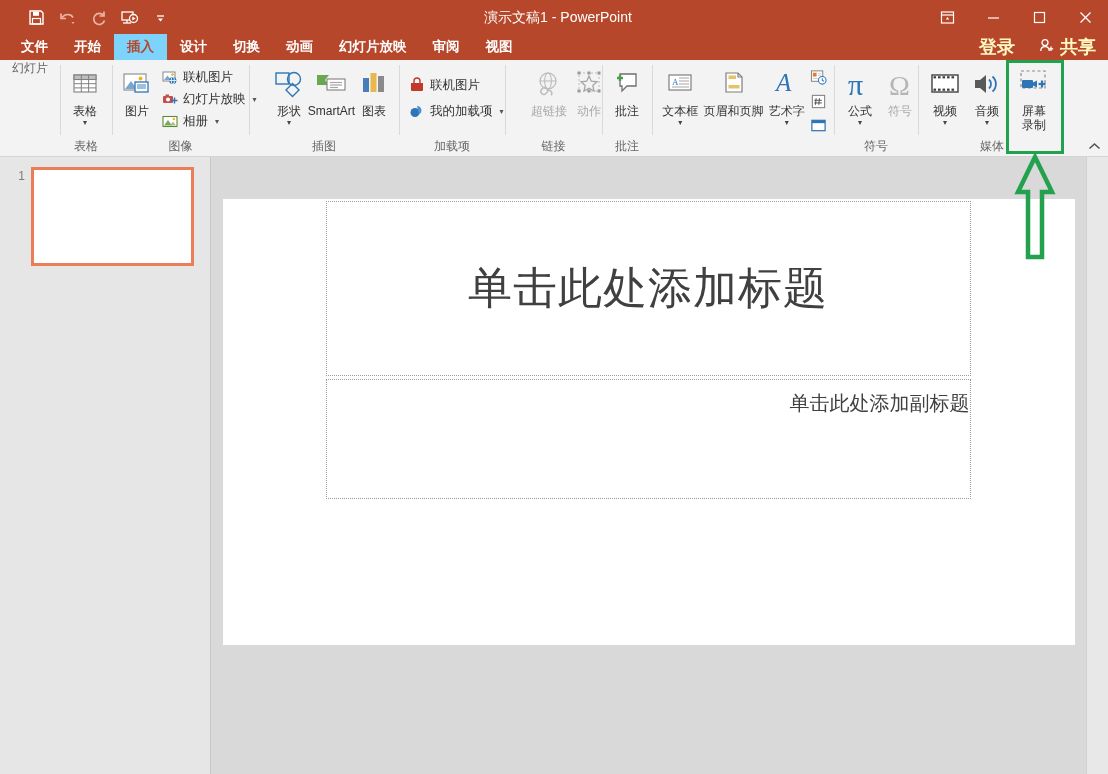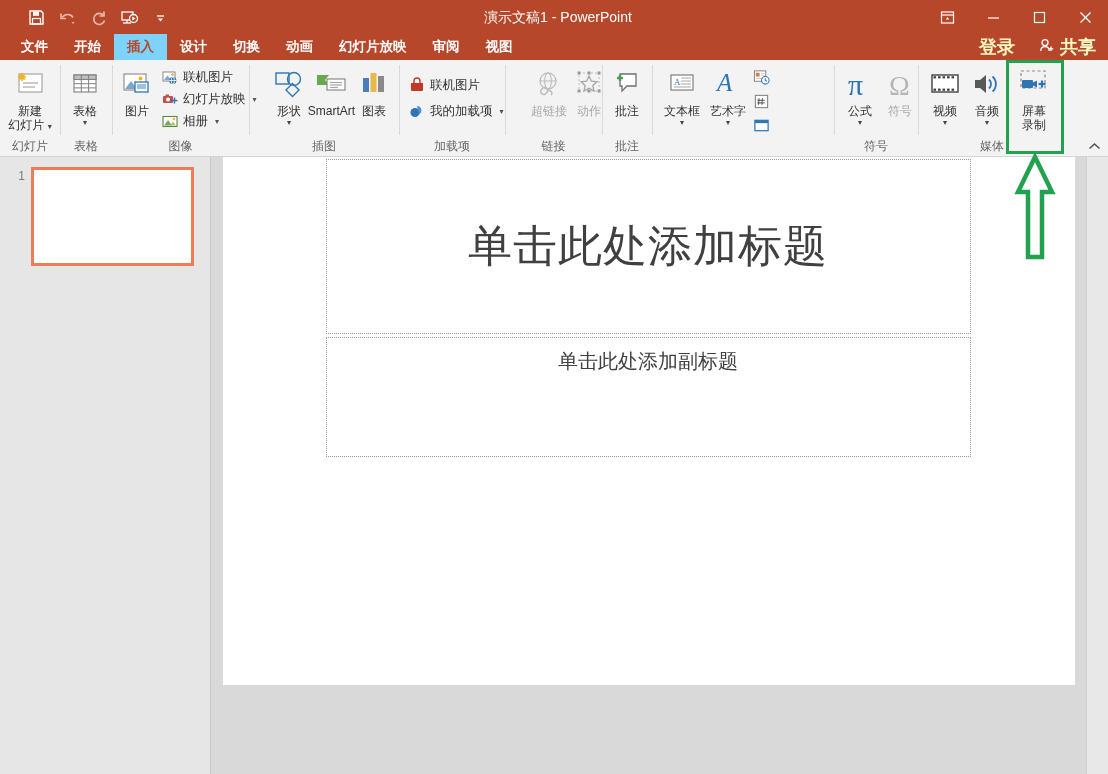--- a/index.html
+++ b/index.html
@@ -126,30 +126,30 @@
   .thumb {
     width: 163px; height: 99px; background: #ffffff;
     border: 3px solid #ec7e57; margin-left: 6px;
   }
 
   .editor {
     flex: 1; background: #d9d9d9; position: relative;
     display: flex; align-items: flex-start; justify-content: center;
   }
   .slide {
-    width: 852px; height: 528px; background: #ffffff; 
+    width: 852px; height: 446px; background: #ffffff; margin-top: 42px;
     position: relative;
   }
   .ph {
     position: absolute; border: 1px dotted #9a9a9a;
     display: flex; align-items: center; justify-content: center;
   }
   .ph-title { left: 103px; top: 2px; width: 645px; height: 175px; }
   .ph-title span { font-size: 44px; color: #404040; font-weight: 300; letter-spacing: 1px; }
-  .ph-sub { left: 103px; top: 180px; width: 645px; height: 120px; align-items: flex-start; padding-top: 10px; }
+  .ph-sub { left: 103px; top: 180px; width: 645px; height: 120px; align-items: flex-start; padding-top: 10px; justify-content: flex-end; }
   .ph-sub span { font-size: 20px; color: #404040; }
 
   .vscroll {
     width: 22px; background: #e8e8e8; border-left: 1px solid #d0d0d0;
     display: flex; flex-direction: column; align-items: center;
   }
 </style>
 </head>
 <body>
 
@@ -243,39 +243,20 @@
           </svg>
       </span>
       <span>共享</span>
     </div>
   </div>
 </div>
 
 <div class="ribbon">
 
   <div class="rgroup" style="width:60px">
-    <div class="rgroup-body">
-      <div class="bigbtn">
-        <span class="glyph">
-          <svg width="32" height="30" viewBox="0 0 32 30">
-              <rect x="5" y="4" width="23" height="18" fill="#fff" stroke="#a6a6a6" stroke-width="1.2"></rect>
-              <line x1="9" y1="13" x2="24" y2="13" stroke="#bdbdbd" stroke-width="1.6"></line>
-              <line x1="9" y1="17" x2="21" y2="17" stroke="#bdbdbd" stroke-width="1.6"></line>
-              <g stroke="#f2b21a" stroke-width="1.6">
-                <line x1="8" y1="3" x2="8" y2="11"></line>
-                <line x1="4" y1="7" x2="12" y2="7"></line>
-                <line x1="5.2" y1="4.2" x2="10.8" y2="9.8"></line>
-                <line x1="10.8" y1="4.2" x2="5.2" y2="9.8"></line>
-              </g>
-            </svg>
-        </span>
-        <span class="lbl">新建</span>
-        <span class="lbl"><span>幻灯片</span> <span class="caret">▾</span></span>
-      </div>
-    </div>
     <div class="rgroup-label">幻灯片</div>
   </div>
 
   <div class="rgroup" style="width:52px">
     <div class="rgroup-body">
       <div class="bigbtn">
         <span class="glyph">
           <svg width="30" height="30" viewBox="0 0 30 30">
               <rect x="4" y="5" width="22" height="17" fill="#fff" stroke="#808080" stroke-width="1.1"></rect>
               <rect x="4" y="5" width="22" height="4.5" fill="#bfbfbf" stroke="#808080" stroke-width="1.1"></rect>
@@ -480,20 +461,31 @@
               <g stroke="#a6a6a6" stroke-width="1">
                 <line x1="14" y1="8" x2="24" y2="8"></line>
                 <line x1="14" y1="11" x2="24" y2="11"></line>
                 <line x1="14" y1="14" x2="24" y2="14"></line>
                 <line x1="7" y1="17" x2="24" y2="17"></line>
               </g>
             </svg>
         </span>
         <span class="lbl">文本框</span>
         <span class="caret">▾</span>
+      </div>
+      <div class="bigbtn">
+        <span class="glyph">
+          <svg width="30" height="30" viewBox="0 0 30 30">
+              <path d="M7 3 h12 l4 4 v15 H7 z" fill="#fff" stroke="#7f7f7f" stroke-width="1.2"></path>
+              <path d="M19 3 v4 h4" fill="none" stroke="#7f7f7f" stroke-width="1.2"></path>
+              <rect x="9.5" y="5.5" width="7.5" height="3.5" fill="#e8c06a"></rect>
+              <rect x="9.5" y="15" width="11" height="3.5" fill="#e8c06a"></rect>
+            </svg>
+        </span>
+        <span class="lbl">页眉和页脚</span>
       </div>
       <div class="bigbtn">
         <span class="glyph">
           <svg width="30" height="30" viewBox="0 0 30 30">
               <text x="4" y="21" font-family="Liberation Serif, serif" font-size="25" font-style="italic" fill="#2e75b6">A</text>
             </svg>
         </span>
         <span class="lbl">艺术字</span>
         <span class="caret">▾</span>
       </div>

